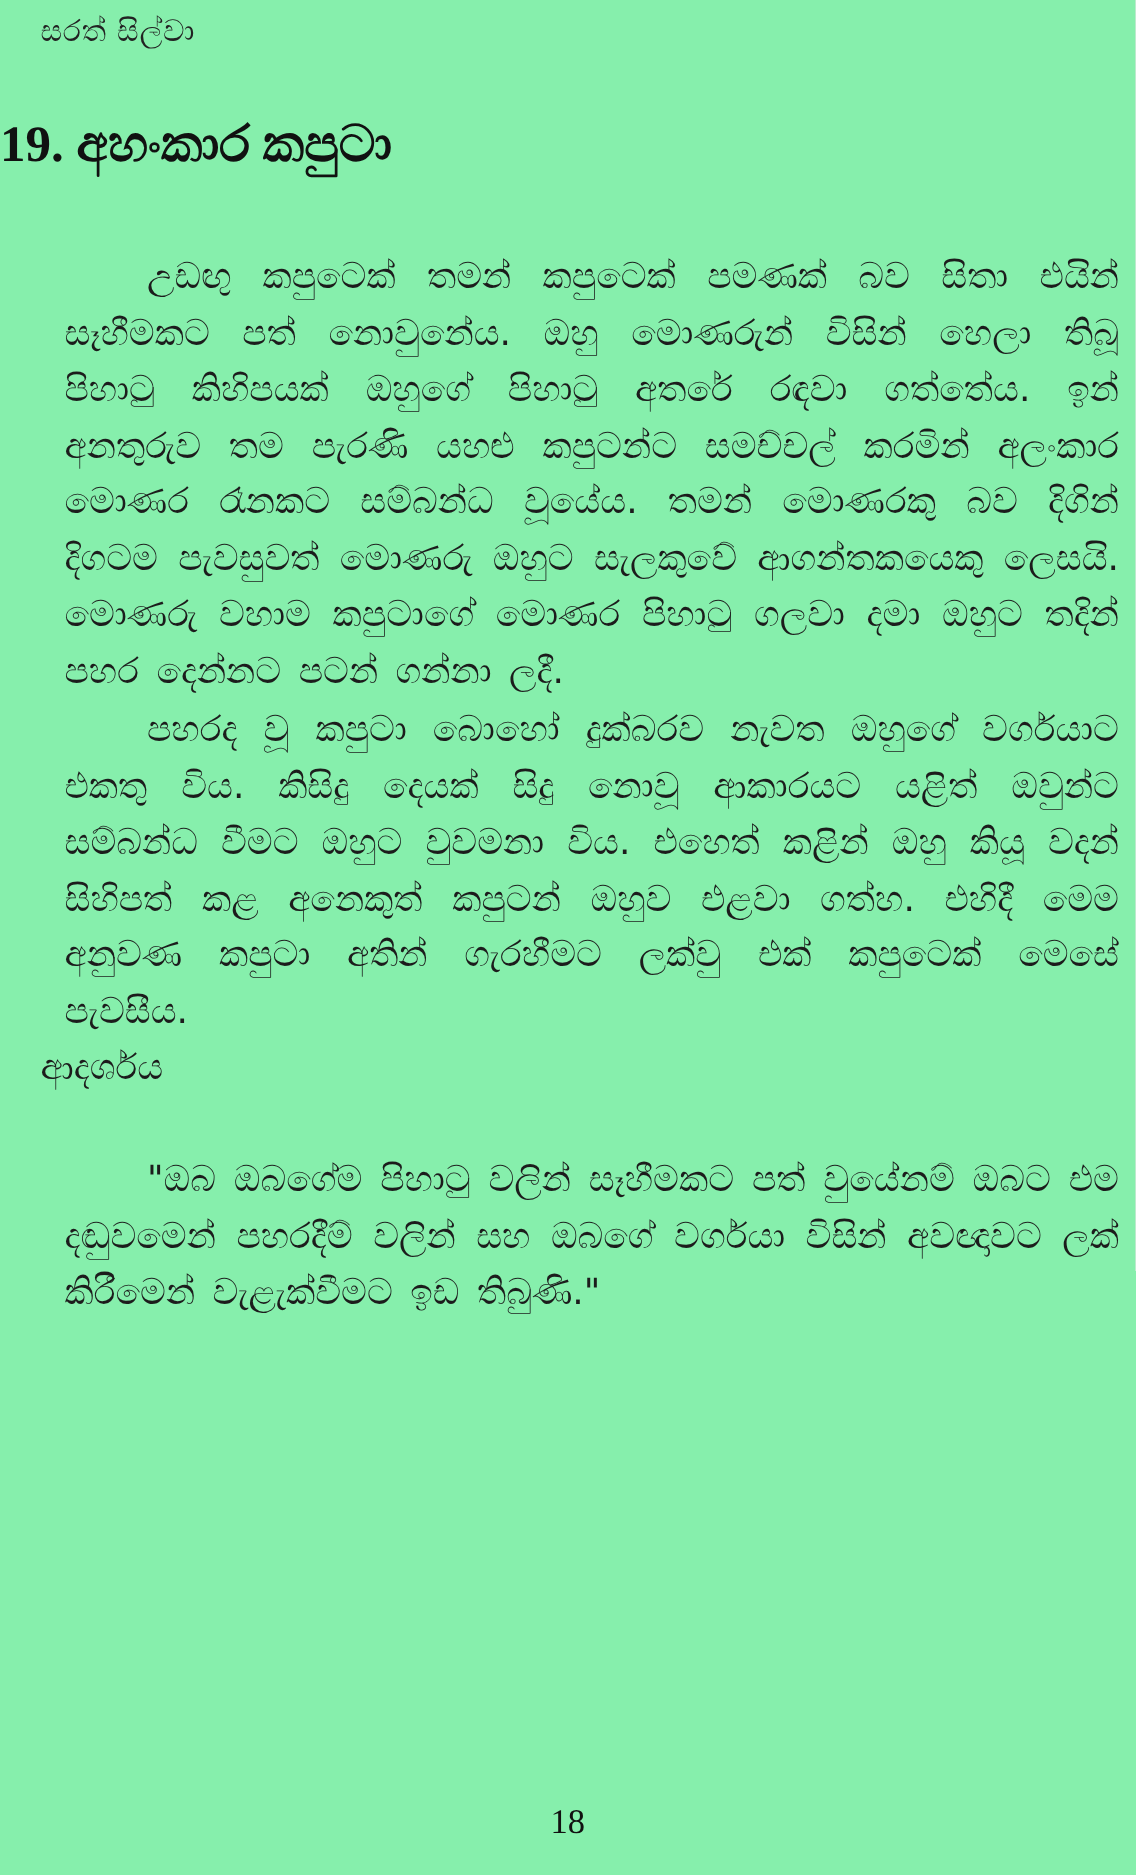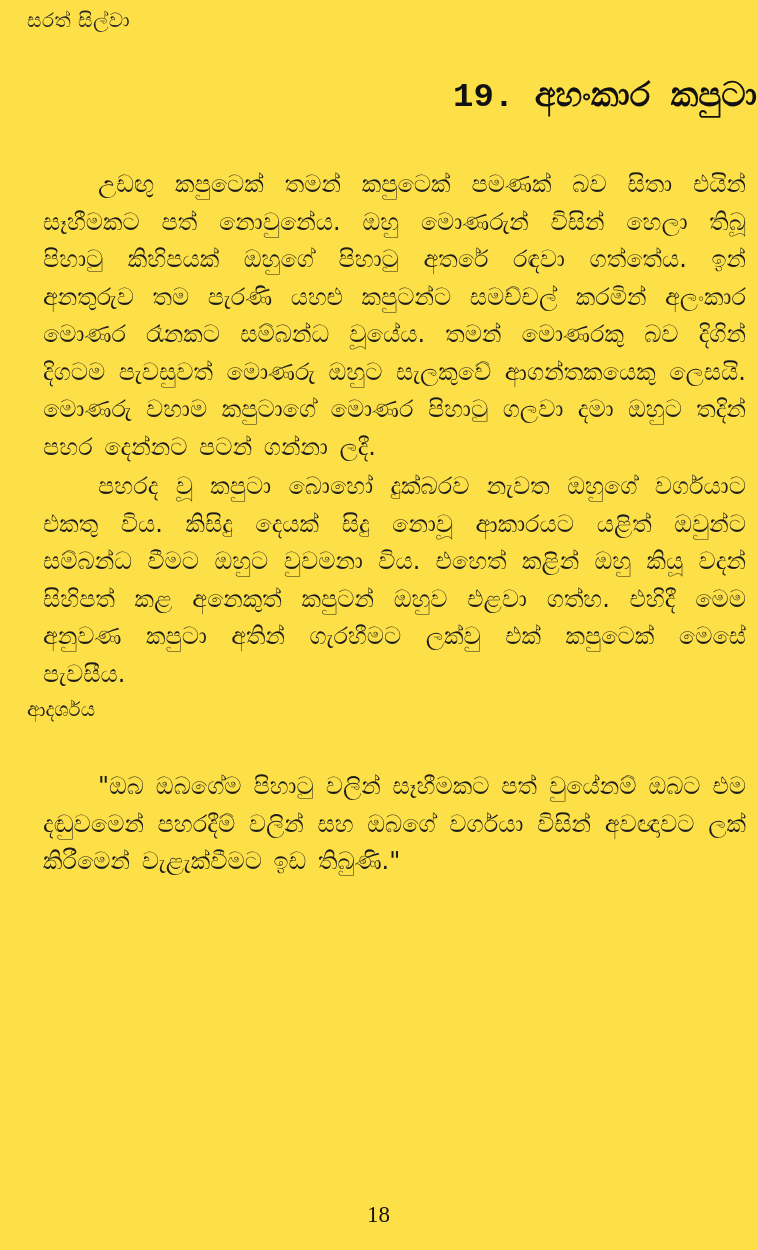--- a/index.html
+++ b/index.html
@@ -6,63 +6,63 @@
     margin: 0;
     padding: 0;
     background: #e8e8e8;
     font-family: "DejaVu Sans", sans-serif;
   }
   .page {
     position: relative;
     width: 757px;
     height: 1250px;
     margin: 0 auto;
-    background: #fde047;
+    background: #86efac;
     color: #1c1c1c;
     overflow: hidden;
   }
   .running-header {
     position: absolute;
     top: 8px;
     left: 27px;
     font-size: 20px;
     color: #222222;
     letter-spacing: 0.5px;
   }
   .chapter-title {
     position: absolute;
     top: 78px;
     left: 0;
     width: 100%;
     margin: 0;
-    text-align: right;
+    text-align: left;
     font-size: 34px;
     font-weight: bold;
     color: #111111;
-    font-family: Liberation Mono, monospace;
+    font-family: Liberation Serif, serif;
   }
   .body-para {
     position: absolute;
     left: 27px;
     width: 703px;
     margin: 16px;
     font-size: 24px;
     line-height: 37.5px;
     text-align: justify;
     text-indent: 55px;
     color: #1c1c1c;
     word-spacing: 4px;
   }
   .para-1 { top: 150px; }
   .para-2 { top: 452px; }
   .moral-heading {
     position: absolute;
     top: 697px;
     left: 27px;
-    font-size: 20px;
+    font-size: 24px;
     color: #1c1c1c;
   }
   .moral-quote { top: 752px; }
   .page-number {
     position: absolute;
     top: 1202px;
     left: 0;
     width: 100%;
     text-align: center;
     font-size: 23px;

